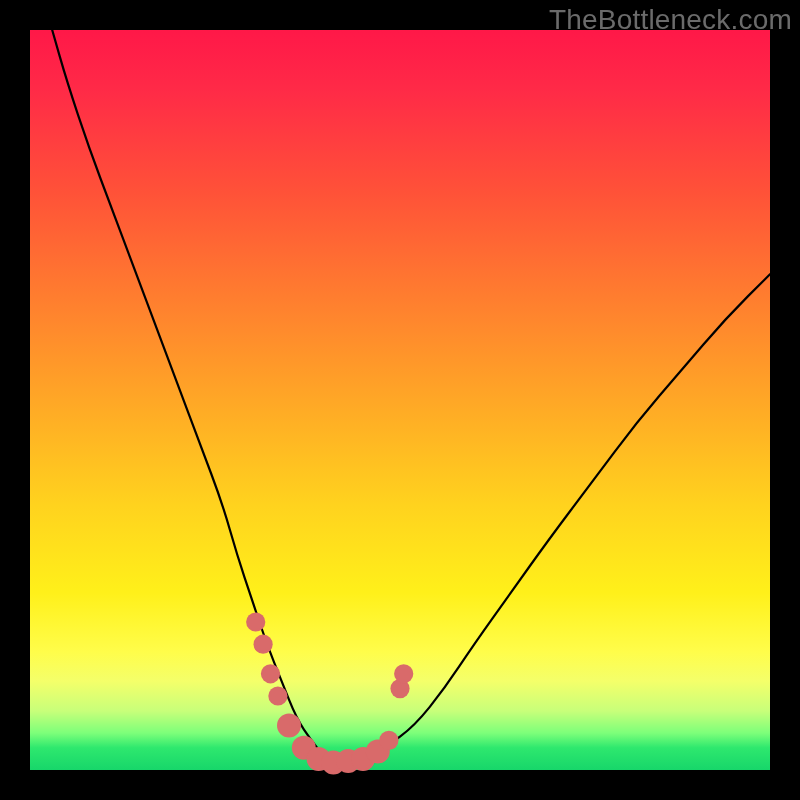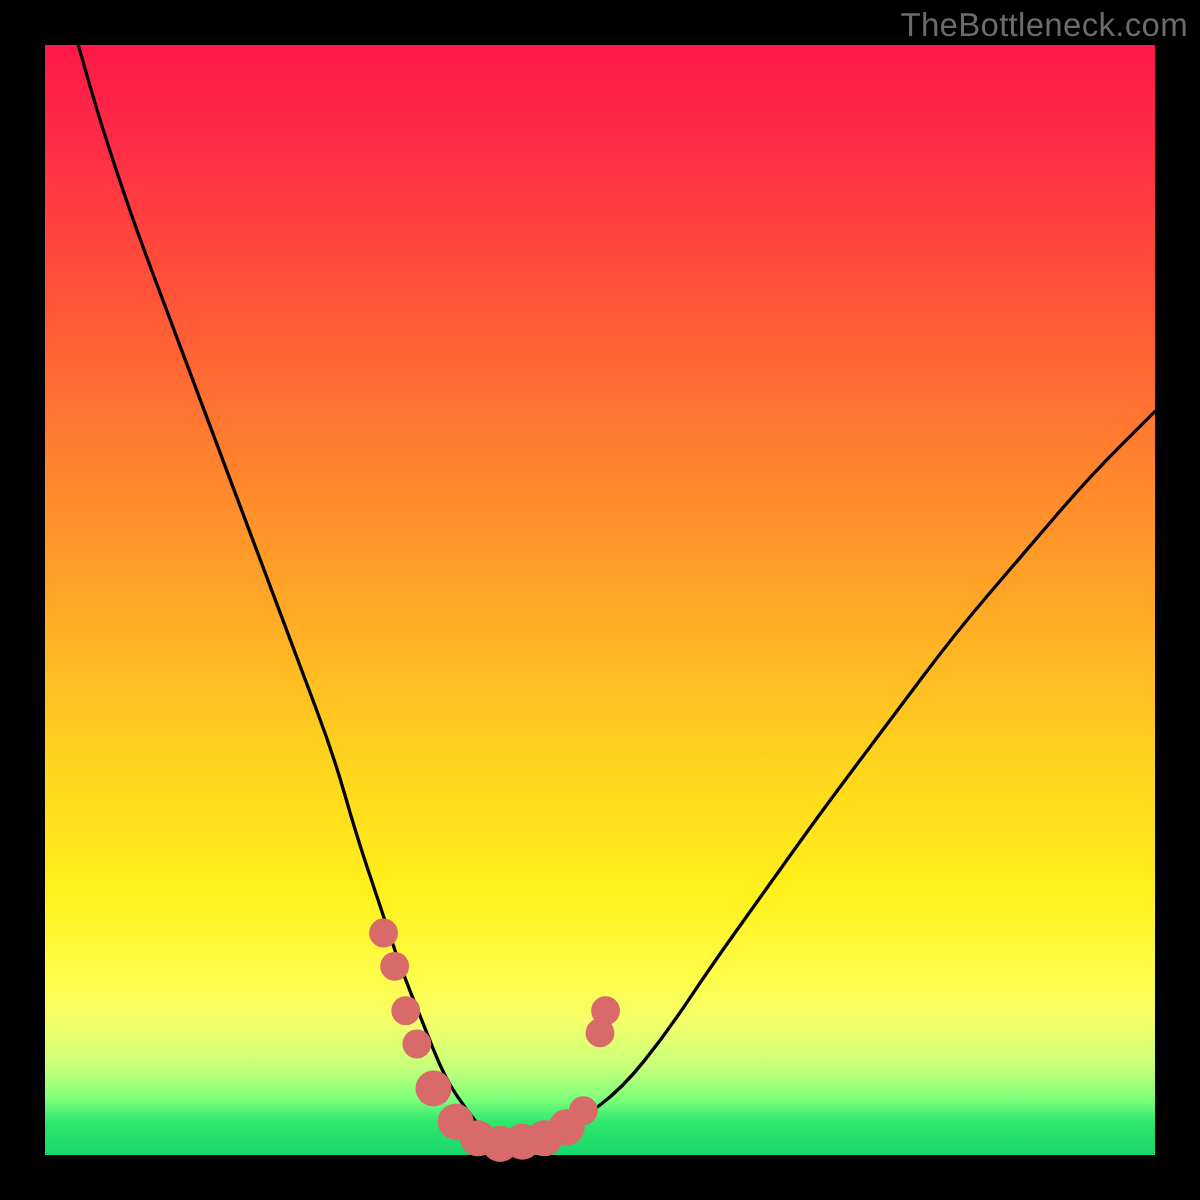--- a/index.html
+++ b/index.html
@@ -41,21 +41,21 @@
       #7dff7a 95%,
       #2ee86e 97%,
       #17d66a 100%
     );
   }
   .watermark {
     position: absolute;
     top: 4px;
     right: 8px;
     color: #6b6b6b;
-    font-size: 22px;
+    font-size: 28px;
     letter-spacing: 0.2px;
     font-weight: 400;
     user-select: none;
   }
   svg.curve {
     position: absolute;
     left: 0;
     top: 0;
     width: 740px;
     height: 740px;

